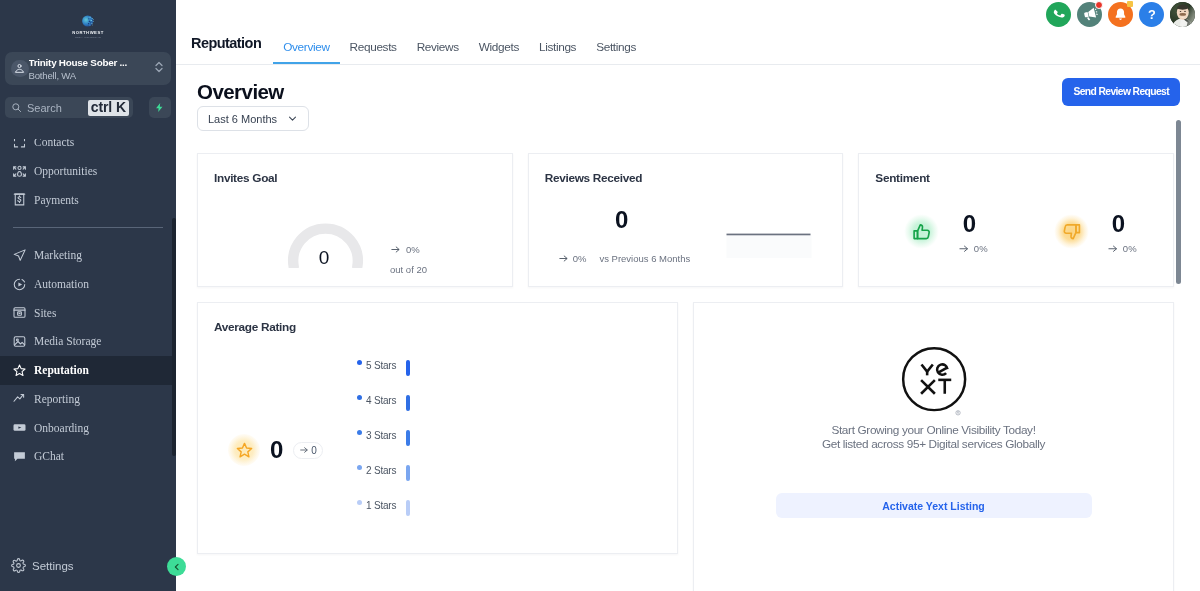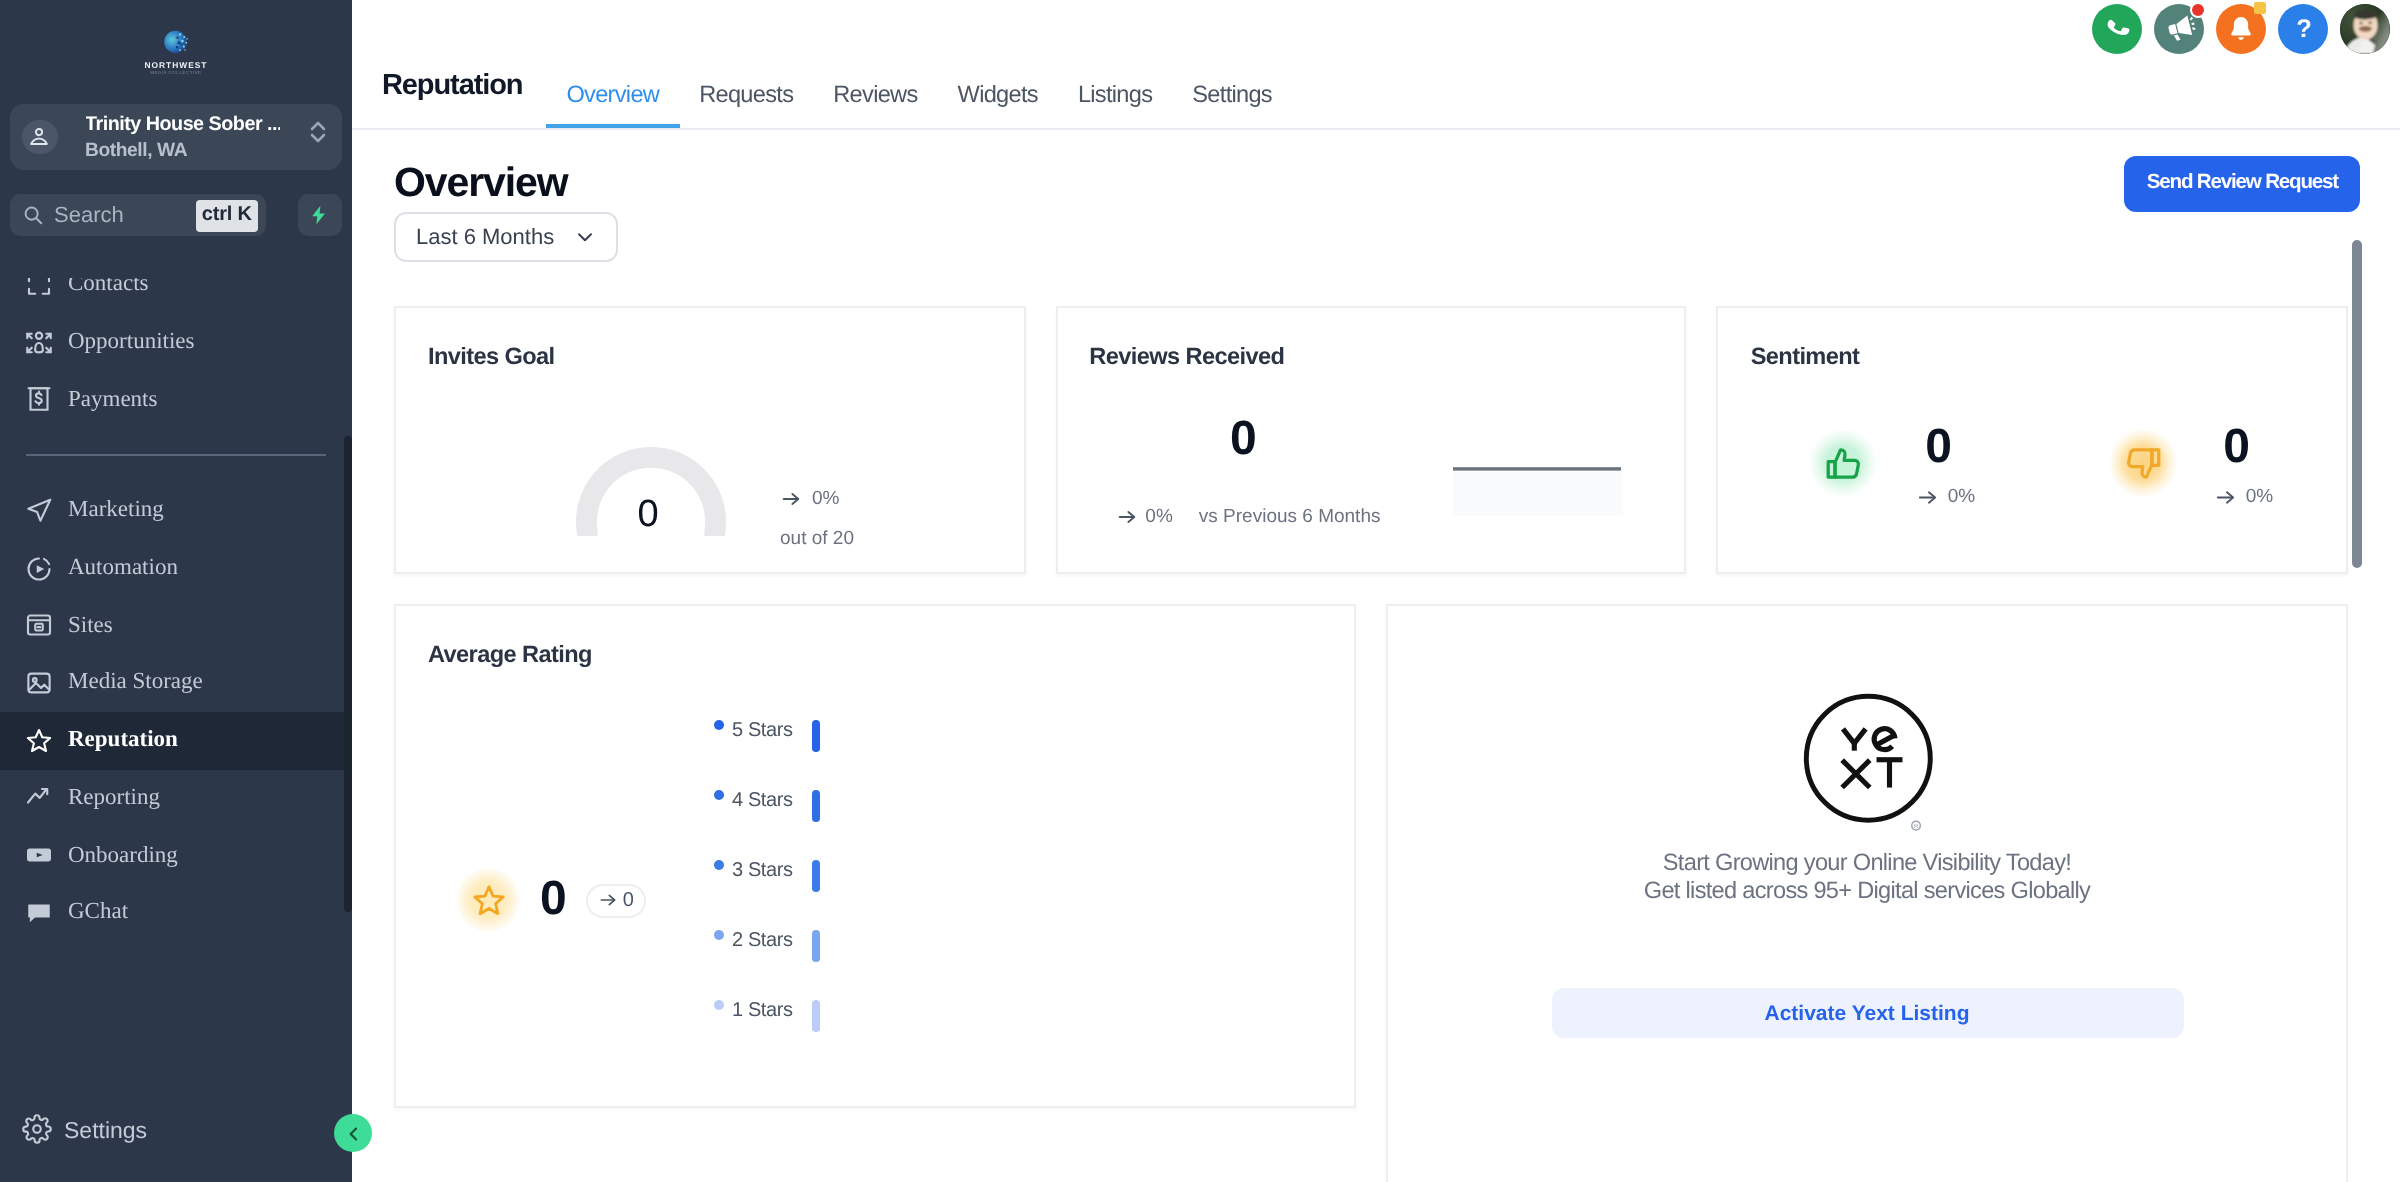--- a/index.html
+++ b/index.html
@@ -18,35 +18,35 @@
     flex:0 0 176px; position:relative; overflow:hidden;
     display:flex; flex-direction:column;
   }
   .logo-wrap { height:48px; display:flex; align-items:center; justify-content:flex-start; flex-direction:column; padding-top:13px;}
   .logo-globe { width:17px; height:17px; display:block; }
   .logo-text { font-size:4.2px; letter-spacing:0.5px; color:#eef1f5; font-weight:700; margin-top:0.5px; line-height:4px;}
   .logo-sub { font-size:2.2px; letter-spacing:0.3px; color:#7e8a9c; margin-top:1.5px; line-height:3px;}
 
   .acct {
     margin:4px 5px 0 5px; height:33px; background:#3b4757; border-radius:7px;
-    display:flex; align-items:center; padding:0 7px 0 6px; gap:14px; cursor:pointer;
+    display:flex; align-items:center; padding:0 7px 0 6px; gap:0; cursor:pointer;
   }
   .acct-av { width:17.5px; height:17.5px; border-radius:50%; background:#4b5769; flex:0 0 17.5px; display:flex;align-items:center;justify-content:center;}
   .acct-txt { flex:1; min-width:0; }
   .acct-name { font-size:9.9px; font-weight:700; color:#ffffff; white-space:nowrap; overflow:hidden; line-height:13px; letter-spacing:-0.25px;}
-  .acct-loc { font-size:9.6px; color:#b7c0cd; line-height:13px; letter-spacing:-0.2px;font-weight:bold;}
+  .acct-loc { font-size:9.6px; color:#b7c0cd; line-height:13px; letter-spacing:-0.2px;}
   .acct-chev { flex:0 0 10px; color:#9aa5b4; }
 
   .searchrow { margin:12px 5px 0 5px; display:flex; gap:16px; align-items:center; }
   .search {
     width:138px; height:21px; background:#3b4757; border-radius:5px; display:flex; align-items:center;
     padding:0 4px 0 6px; gap:5px; cursor:text;
   }
   .search-ph { font-size:11px; color:#aab4c2; flex:1; }
-  .kbd { background:#dfe3e8; color:#222a38; font-size:10px; border-radius:2px; padding:2px 3px 3px 3px; font-weight:600; line-height:11px; letter-spacing:-0.1px;}
+  .kbd { background:#dfe3e8; color:#222a38; font-size:14px; border-radius:2px; padding:2px 3px 3px 3px; font-weight:600; line-height:11px; letter-spacing:-0.1px;}
   .boltbtn { width:24px; height:21px; background:#3b4757; border-radius:5px; display:flex; align-items:center; justify-content:center; cursor:pointer;}
 
   .navscroll { flex:1; overflow:hidden; position:relative; margin-top:20.5px;}
   .navlist { position:absolute; left:0; top:-10.5px; width:176px; }
   .navitem {
     height:28.7px; display:flex; align-items:center; gap:6px; padding-left:11px;
     color:#c3cbd6; font-size:11.5px; cursor:pointer; position:relative;font-family:Liberation Serif, serif;
   }
   .navitem .ico { width:17px; height:17px; flex:0 0 17px; display:flex;align-items:center;justify-content:center;}
   .navitem.active { background:#1f2836; color:#ffffff; font-weight:700; }

